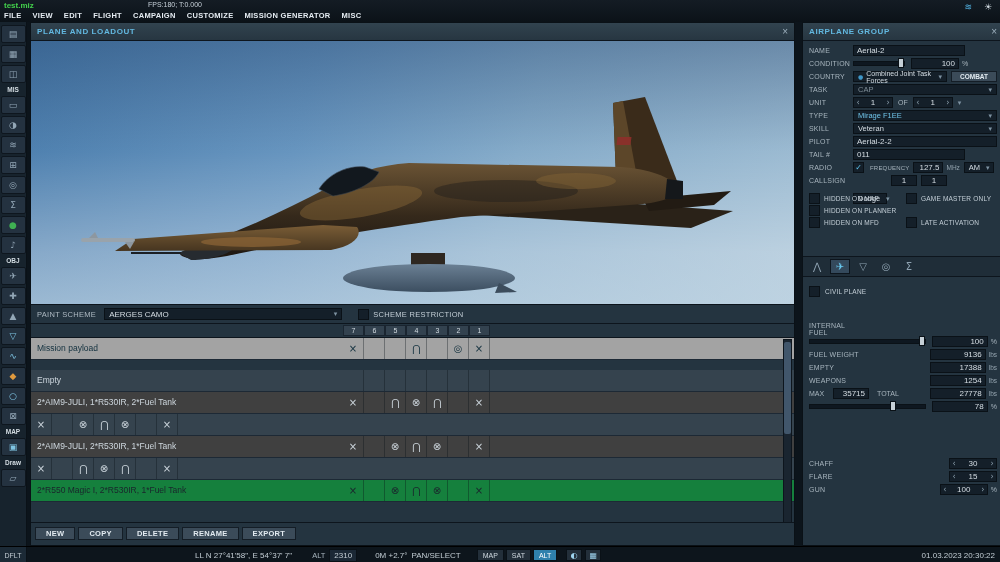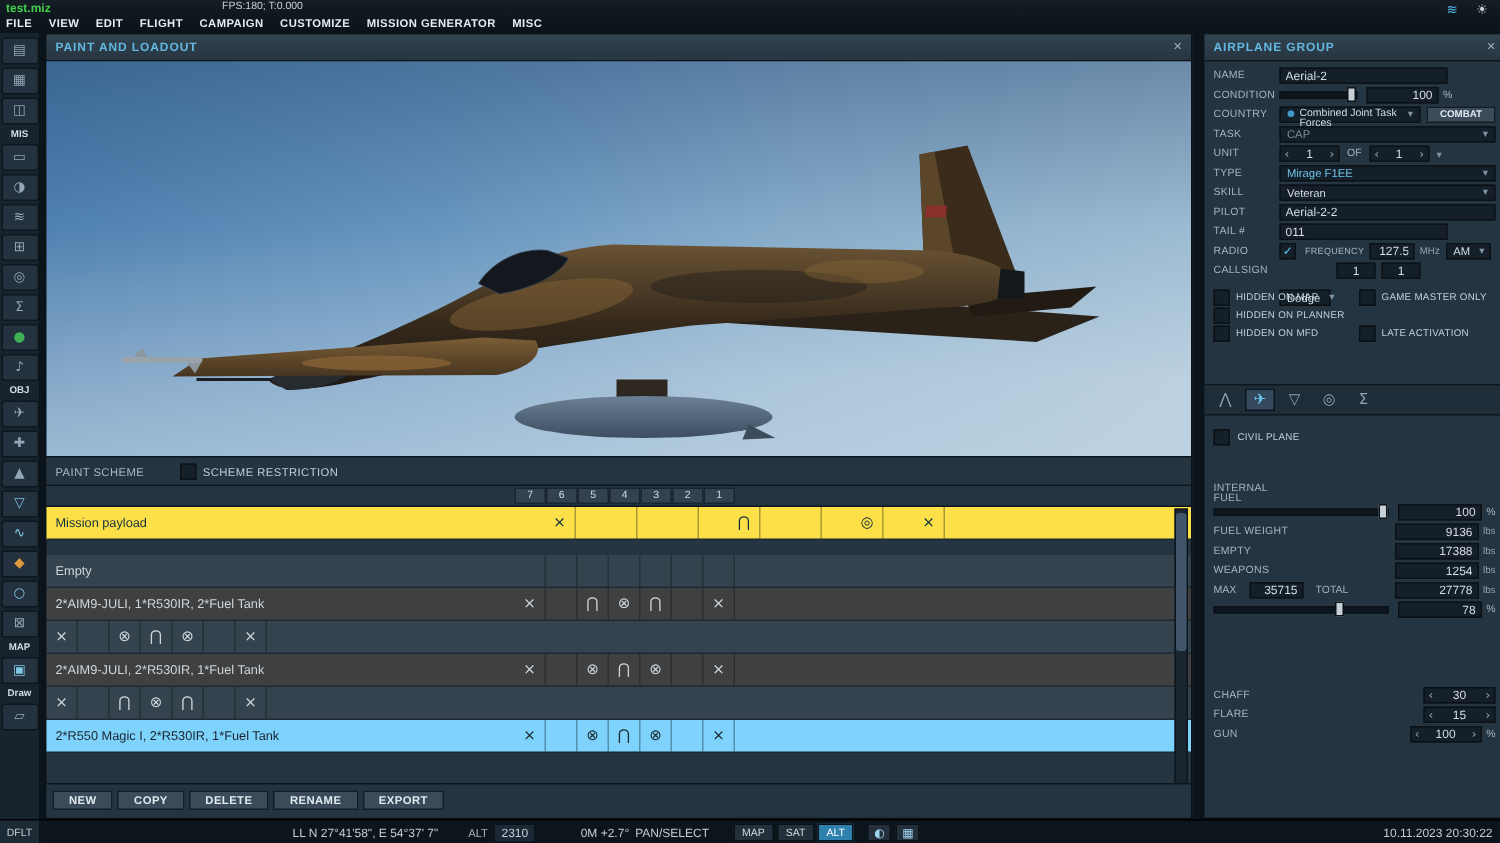--- a/index.html
+++ b/index.html
@@ -27,40 +27,40 @@
 
   
   .paint-panel{left:30px;width:765px;height:524px;}
   .preview{height:263px;border-bottom:1px solid #0d151d;position:relative;overflow:hidden;
     background:linear-gradient(105deg,#4d7fae 0%,#6795bf 35%,#85abc9 62%,#9fbdd3 100%);}
   .preview::before{content:"";position:absolute;inset:0;background:linear-gradient(180deg,rgba(30,62,104,.38),rgba(255,255,255,0) 42%,rgba(255,255,255,.30) 80%,rgba(214,228,237,.55) 100%);}
   .preview svg{position:absolute;inset:0;}
 
   .scheme-row{height:18px;display:flex;align-items:center;padding-left:6px;border-bottom:1px solid #0d151d;background:#243440;font-size:7.5px;}
   .scheme-label{color:#aeb9c2;letter-spacing:.3px;margin-right:8px;}
-  .dropdown{background:#141f29;border:1px solid #0a1117;height:12px;display:flex;align-items:flex-start;padding:0 4px;font-size:8px;color:#d5dde3;box-sizing:border-box;}
+  .dropdown{background:#141f29;border:1px solid #0a1117;height:12px;display:flex;align-items:center;padding:0 4px;font-size:8px;color:#d5dde3;box-sizing:border-box;}
   .dropdown::after{content:"▾";margin-left:auto;color:#7e93a2;font-size:7px;padding-left:6px;}
   .scheme-dd{width:238px;}
   .cb{width:9px;height:9px;background:#141f29;border:1px solid #0a1117;display:inline-flex;align-items:center;justify-content:center;flex-shrink:0;box-sizing:content-box;}
   .cb.checked::after{content:"✓";color:#5fc8f2;font-size:8px;font-weight:bold;font-family:"DejaVu Sans",sans-serif;}
   .scheme-row .cb{margin:0 4px 0 16px;}
   .scheme-cbl{color:#c3ced6;letter-spacing:.3px;}
 
   .loadout-table{position:relative;}
   .lt-header{display:flex;height:13px;background:#243440;border-bottom:1px solid #0d151d;}
   .lt-spacer{width:312px;}
   .lt-col{width:21px;height:11px;margin-top:1px;background:#33424f;border:1px solid #1a2530;box-sizing:border-box;font-size:7px;color:#d2dbe1;display:flex;align-items:center;justify-content:center;}
   .lrow{display:flex;height:21px;border-bottom:1px solid #1d2935;background:#33434f;}
   .lrow-label{width:312px;padding-left:6px;line-height:21px;font-size:8.5px;overflow:hidden;white-space:nowrap;box-sizing:border-box;}
   .lcell{width:21px;line-height:21px;text-align:center;font-size:10px;border-right:1px solid rgba(10,17,23,.35);box-sizing:border-box;font-family:"DejaVu Sans",sans-serif;}
   .filler{flex:1;}
   .lrow.v-a{background:#35434e;}
   .lrow.v-b{background:#404040;}
-  .lrow.v-blue{background:#fde047;color:#12303e;gap:20px;}
-  .lrow.v-light{background:#7dd3fc;color:#1a242c;}
+  .lrow.v-blue{background:#a3a3a3;color:#12303e;}
+  .lrow.v-light{background:#15803d;color:#1a242c;}
   .lt-scrollbar{position:absolute;right:2px;top:15px;width:7px;height:186px;background:#1a2530;border:1px solid #0d151d;}
   .lt-scrollbar .thumb{position:absolute;left:0;right:0;top:2px;height:92px;background:#41566b;border-radius:2px;}
 
   .panel-buttons{position:absolute;left:0;right:0;bottom:0;height:23px;border-top:1px solid #0d151d;padding:4px 0 0 4px;box-sizing:border-box;display:flex;background:#243440;}
   .pbtn{height:13px;padding:0 10px;background:#3b4b59;border:1px solid #141d26;color:#e2eaf0;font-size:7.5px;font-weight:bold;letter-spacing:.3px;margin-right:3px;display:inline-flex;align-items:center;font-family:inherit;}
 
   
   .group-panel{left:802px;width:202px;height:524px;}
   .gcontent{padding:4px 6px;}
   .grow{display:flex;align-items:center;height:11px;margin-bottom:2px;}
@@ -106,21 +106,21 @@
   .flabel-s{width:24px;font-size:7px;color:#a7b4bd;flex-shrink:0;}
   .total-lbl{font-size:7px;color:#a7b4bd;margin:0 4px 0 8px;}
   .counters{margin-top:46px;}
 
   
   .statusbar{position:absolute;left:0;top:546px;width:1000px;height:16px;background:#0d151c;border-top:1px solid #000;display:flex;align-items:center;font-size:8px;color:#c2ccd3;}
   .mode-box{width:27px;height:100%;background:#1c2a36;border-right:1px solid #0a1117;display:flex;align-items:center;justify-content:center;font-size:7px;box-sizing:border-box;}
   .sb-coords{margin-left:168px;}
   .sb-lbl{margin-left:20px;font-size:7.5px;color:#a7b4bd;}
   .sb-box{margin-left:4px;background:#1b2835;border:1px solid #0a1117;padding:0 4px;height:11px;line-height:11px;font-size:8px;}
-  .sb-slope{margin-left:30px;}
+  .sb-slope{margin-left:18px;}
   .sb-tool{margin-left:4px;}
   .layers{margin-left:14px;display:flex;}
   .layer-btn{height:12px;padding:0 5px;background:#232f3a;border:1px solid #0a1117;font-size:7px;margin-left:2px;display:flex;align-items:center;color:#cfd8df;box-sizing:border-box;}
   .layer-btn.active{background:#2f81ad;color:#fff;}
   .status-icons{display:flex;margin-left:6px;}
   .sb-icon{width:16px;height:12px;background:#232f3a;border:1px solid #0a1117;display:flex;align-items:center;justify-content:center;font-size:8px;color:#9fd4ef;margin-left:3px;box-sizing:border-box;font-family:"DejaVu Sans",sans-serif;}
   .sb-datetime{margin-left:auto;margin-right:5px;font-size:8px;}
 </style>
 </head>
 <body>
@@ -169,21 +169,21 @@
       <div class="sb-item" style="color: rgb(127, 196, 226);">○</div>
       <div class="sb-item">⊠</div>
       <div class="sb-label">MAP</div>
       <div class="sb-item" style="color: rgb(127, 196, 226);">▣</div>
       <div class="sb-label">Draw</div>
       <div class="sb-item">▱</div>
     </aside>
 
   <section class="panel paint-panel">
     <div class="panel-titlebar">
-      <span class="panel-title">PAINT AND LOADOUT</span>
+      <span class="panel-title">PLANE AND LOADOUT</span>
       <span class="close">×</span>
     </div>
 
     <div class="preview">
       <svg viewBox="0 0 763 263" width="763" height="263">
         <defs>
           <linearGradient id="gFus" x1="0" y1="0" x2="0" y2="1">
             <stop offset="0" stop-color="#6a5334"></stop>
               <stop offset=".55" stop-color="#35291b"></stop>
               <stop offset="1" stop-color="#1d1712"></stop>
@@ -218,20 +218,23 @@
           <rect x="380" y="212" width="34" height="14" fill="#2e2720"></rect>
           <ellipse cx="398" cy="237" rx="86" ry="14" fill="url(#gTank)"></ellipse>
           <path d="M468,242 l18,9 l-22,1 Z" fill="#3c4c5c"></path>
           <path d="M636,138 L652,140 L652,158 L634,158 Z" fill="#15181b"></path>
         </g>
       </svg>
     </div>
 
     <div class="scheme-row">
       <span class="scheme-label">PAINT SCHEME</span>
+      <div class="dropdown scheme-dd">
+        <span>AERGES CAMO</span>
+      </div>
       <span class="cb"></span>
       <span class="scheme-cbl">SCHEME RESTRICTION</span>
     </div>
 
     <div class="loadout-table">
       <div class="lt-header">
           <div class="lt-spacer"></div>
           <div class="lt-col">7</div>
           <div class="lt-col">6</div>
           <div class="lt-col">5</div>
@@ -549,16 +552,16 @@
     <span class="sb-tool">PAN/SELECT</span>
     <div class="layers">
         <span class="layer-btn">MAP</span>
         <span class="layer-btn">SAT</span>
         <span class="layer-btn active">ALT</span>
       </div>
     <div class="status-icons">
         <span class="sb-icon">◐</span>
         <span class="sb-icon">▦</span>
       </div>
-    <span class="sb-datetime">10.11.2023 20:30:22</span>
+    <span class="sb-datetime">01.03.2023 20:30:22</span>
   </footer>
 
 </div>
 
 </body></html>

